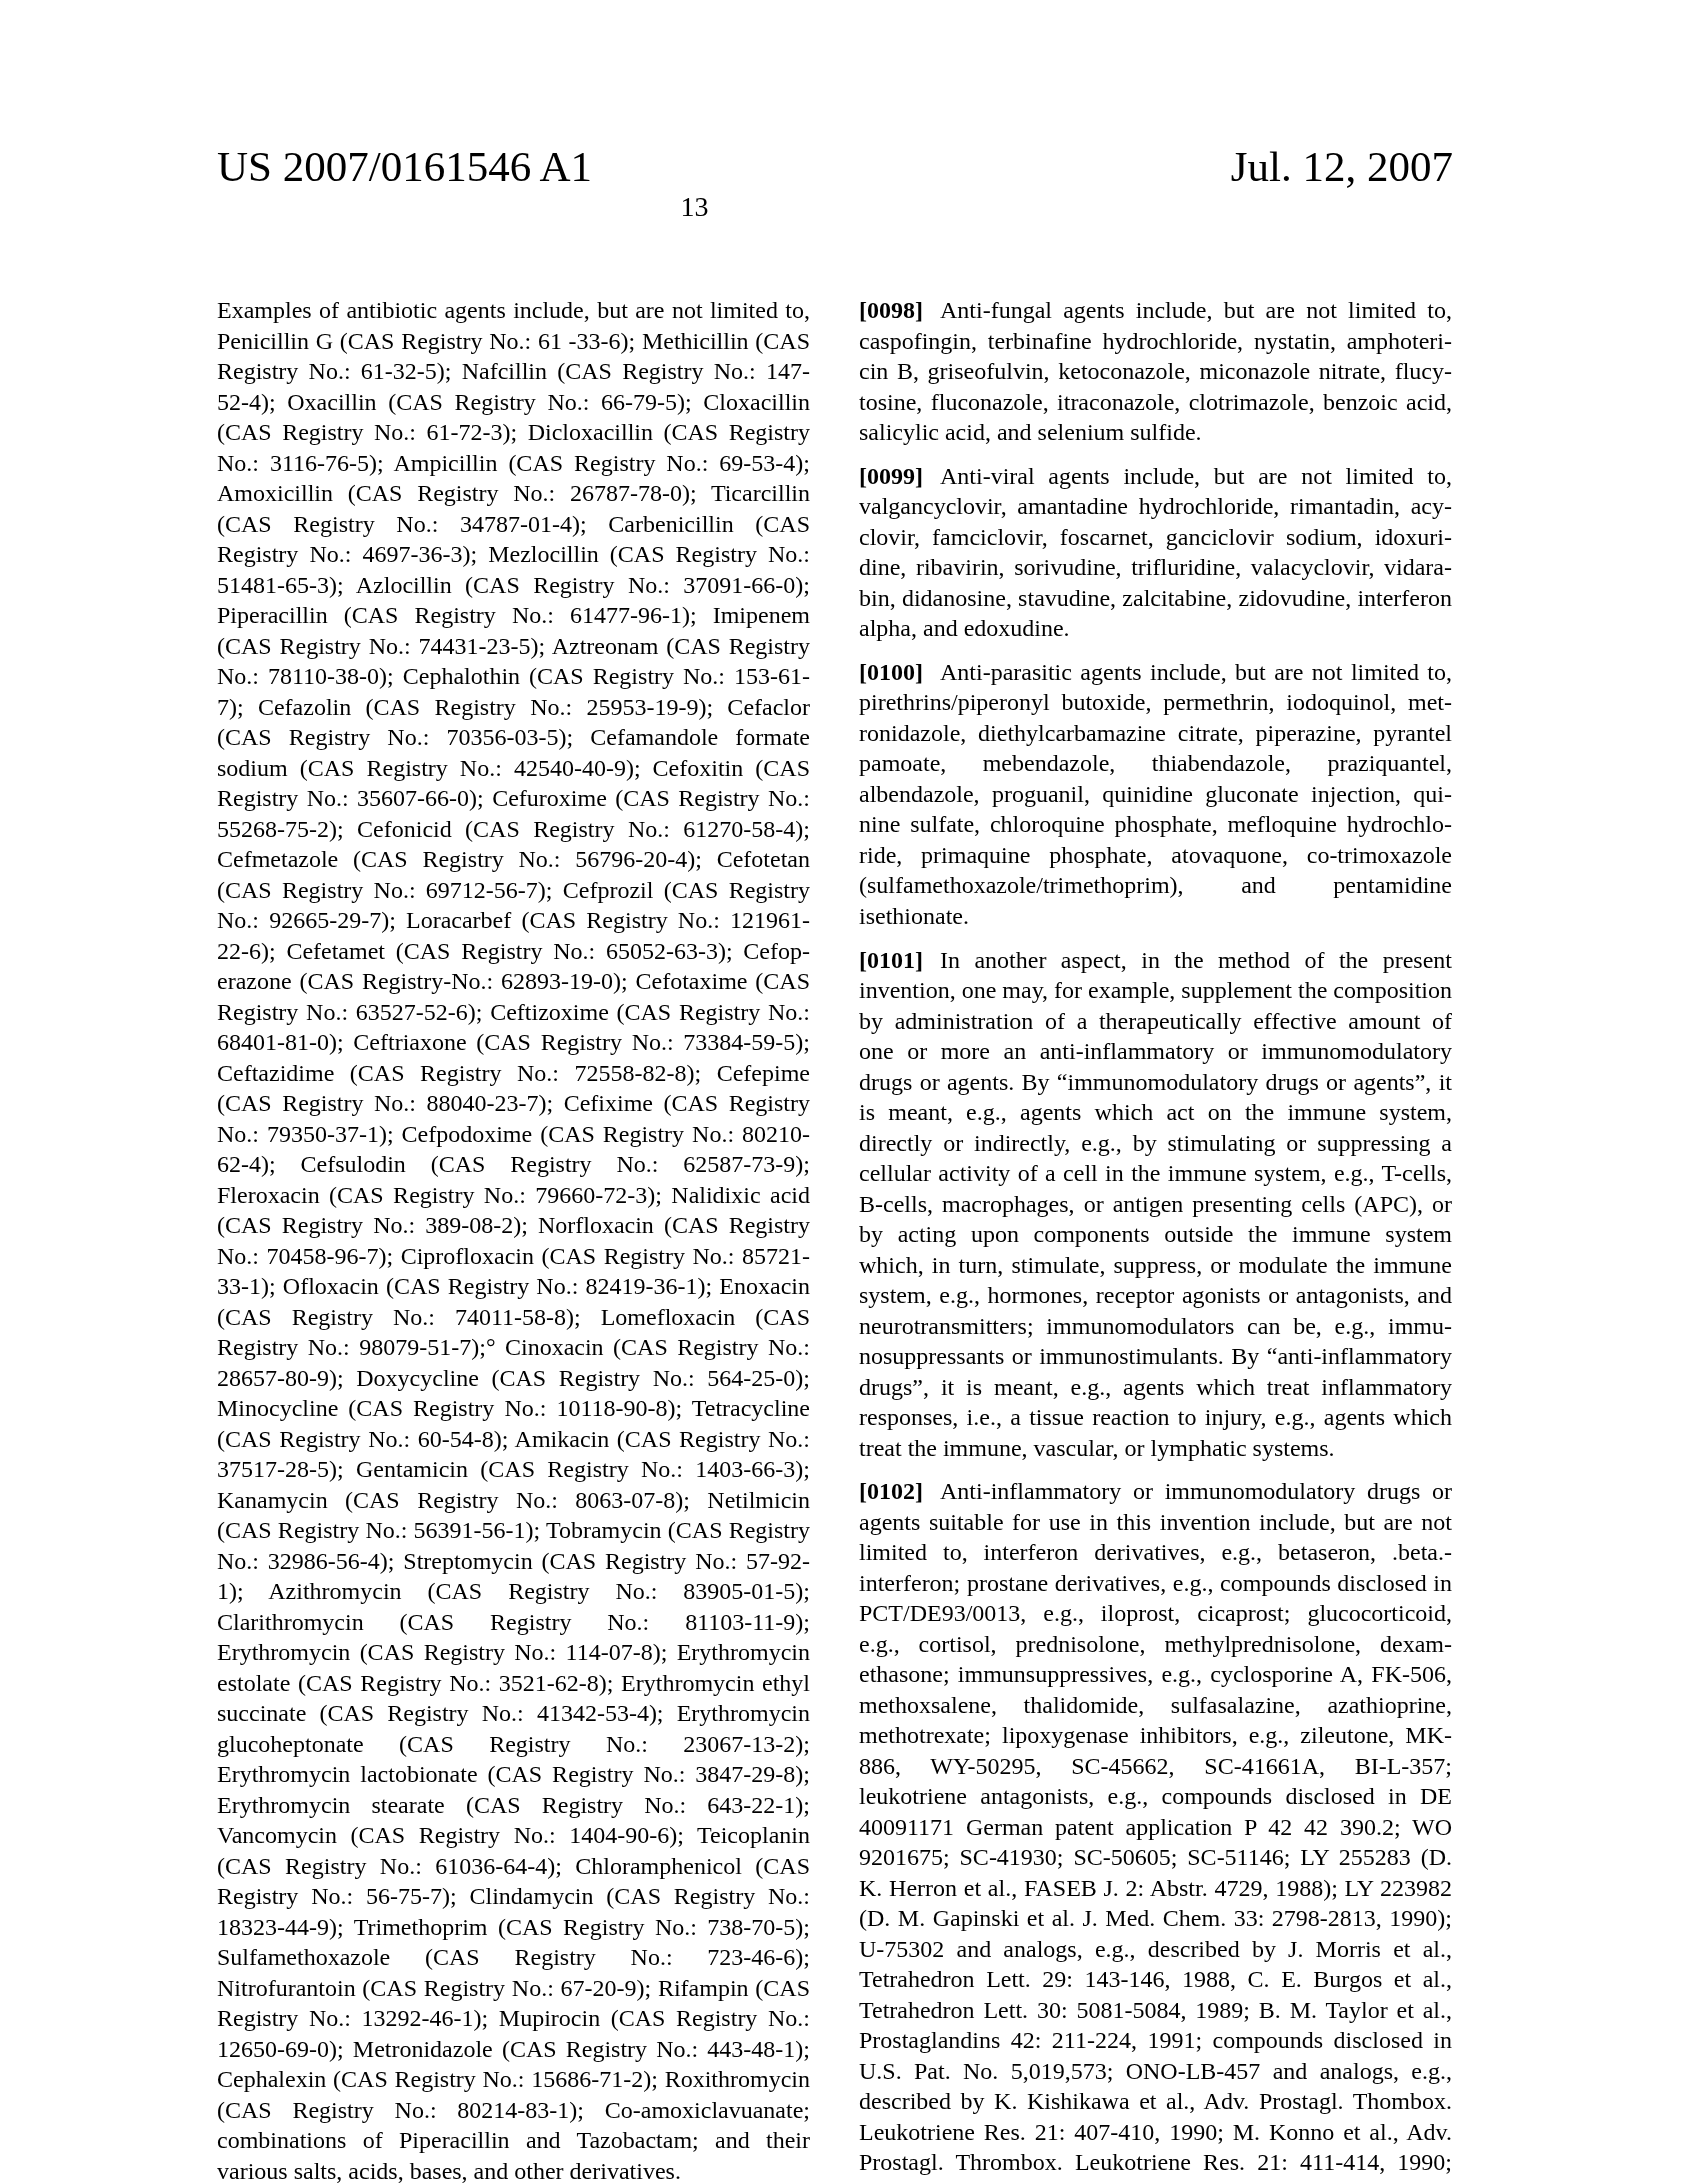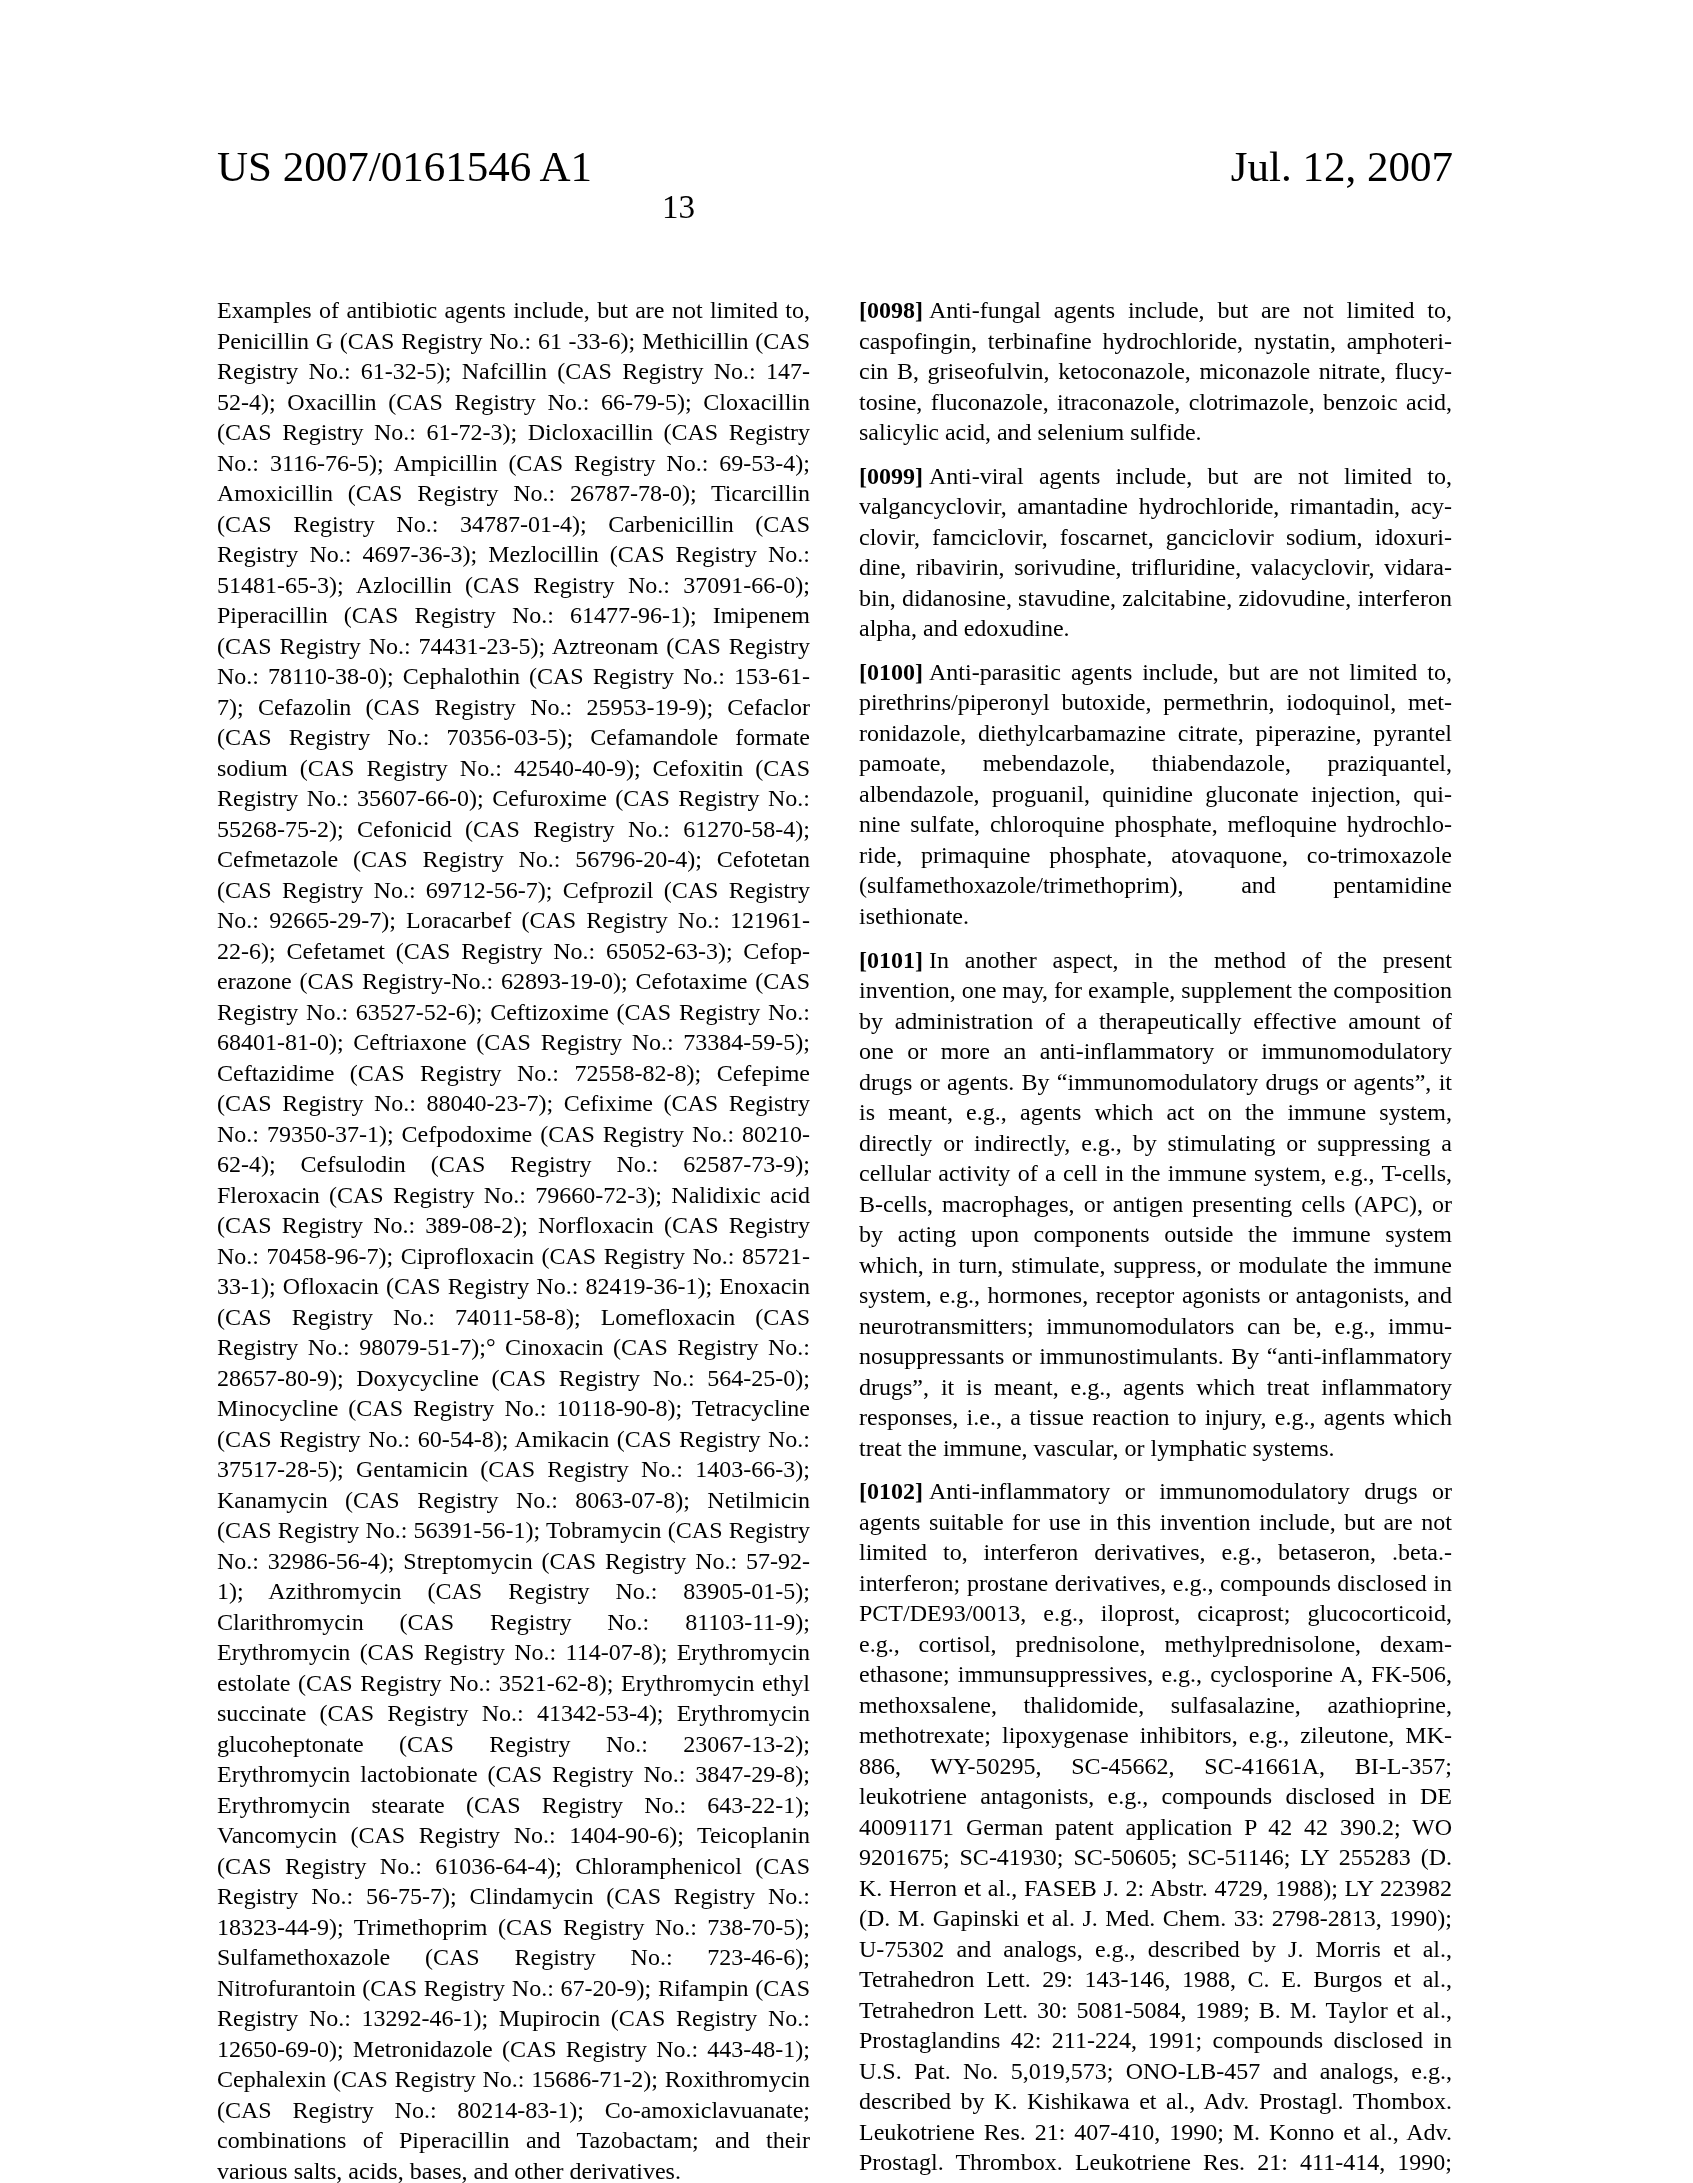--- a/index.html
+++ b/index.html
@@ -31,43 +31,43 @@
   }
   .pub-date {
     position: absolute;
     right: 0;
     top: 0;
     text-align: center;
   }
   .page-number {
     position: absolute;
     top: 187px;
-    left: 0;
+    left: 16px;
     width: 1357px;
     text-align: center;
-    font-size: 33px;
+    font-size: 28px;
     line-height: 40px;
   }
   .column {
     position: absolute;
     top: 295px;
     width: 593px;
     font-size: 24px;
     line-height: 30.5px;
     text-align: justify;
     hyphens: manual;
   }
   .col-left { left: 217px; }
   .col-right { left: 859px; }
   .para {
     margin: 0 0 13.2px 0;
   }
   .para-num {
     font-weight: bold;
-    margin-right: 6px;
+    margin-right: 17px;
   }
 </style>
 </head>
 <body>
 
 <div class="page-header">
   <span class="pub-number">US 2007/0161546 A1</span>
   <span class="pub-date">Jul. 12, 2007</span>
 </div>
 <div class="page-number">13</div>

